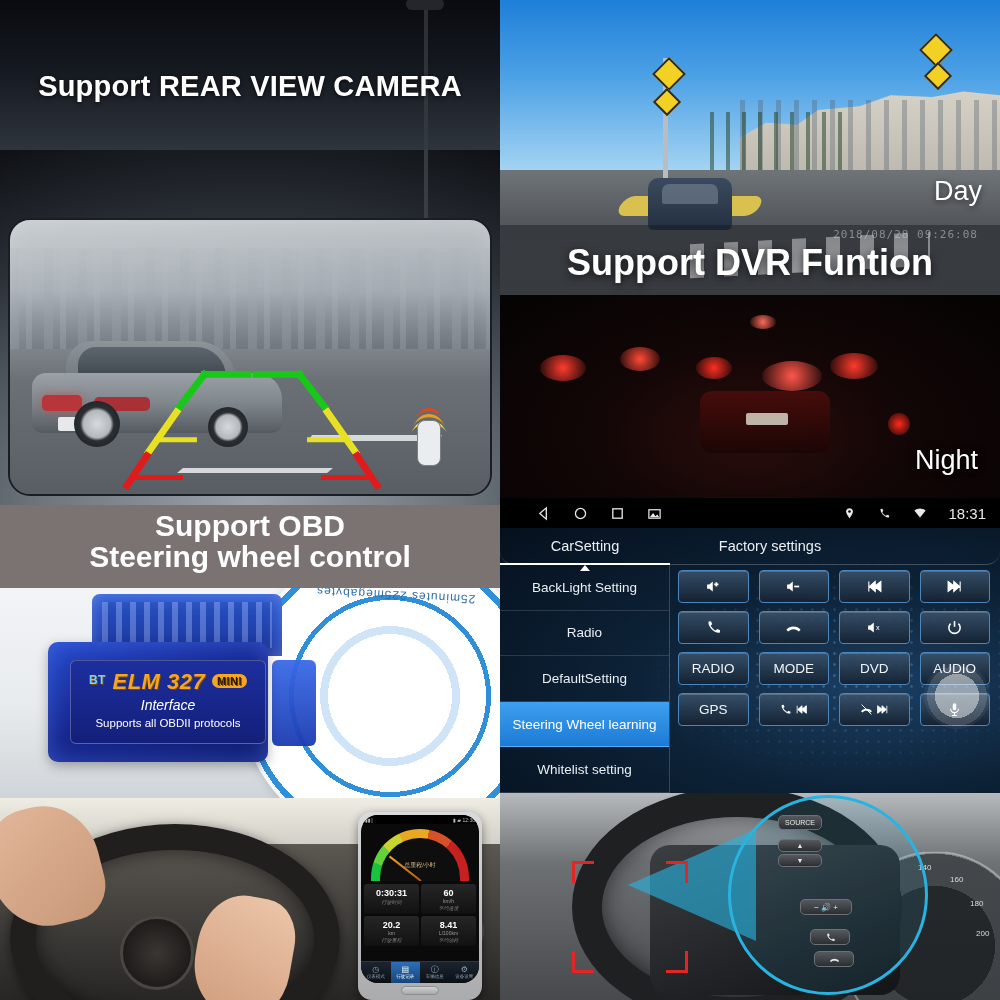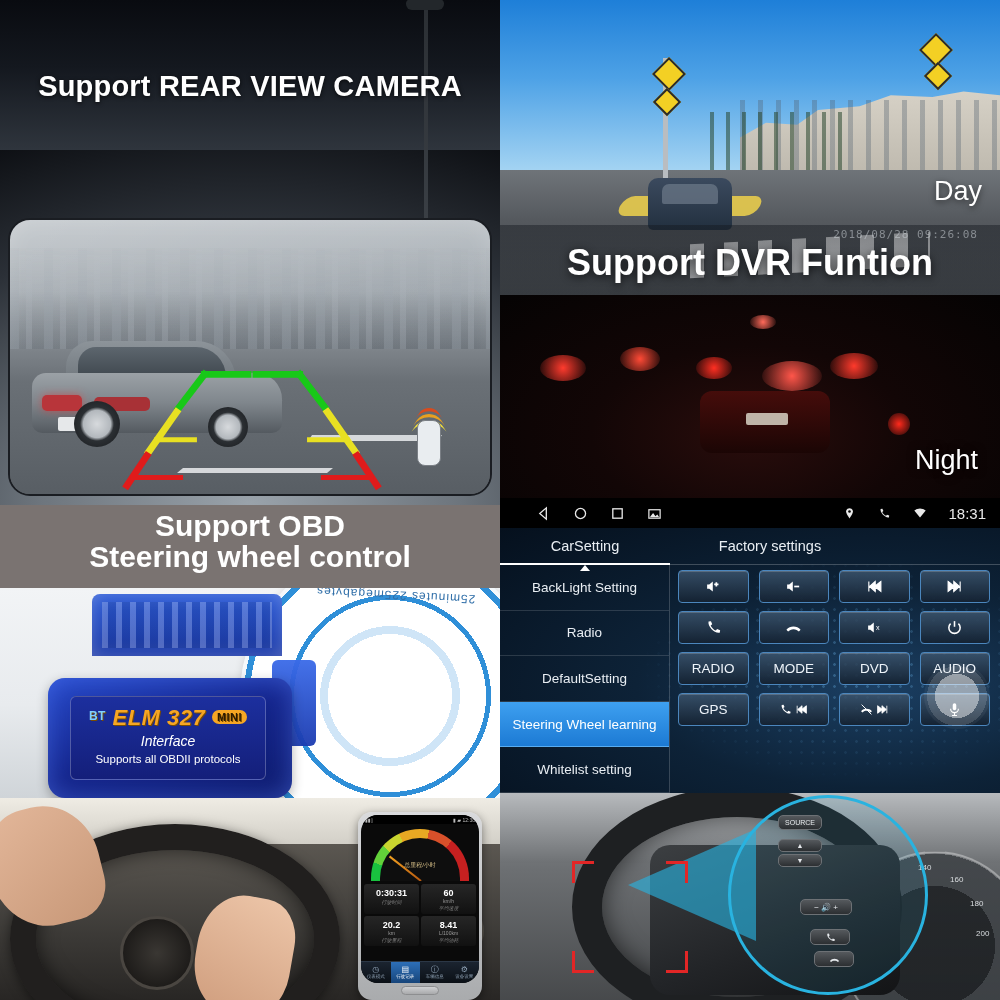--- a/index.html
+++ b/index.html
@@ -93,23 +93,23 @@
     box-shadow: 0 2px 10px rgba(0,0,0,.12); }
   #cd .cd-text { position:absolute; left: 50%; top: 50%; width: 300px; margin-left:-150px;
     text-align:center; transform: rotate(183deg) translateY(108px);
     color:#2f6ea8; font-size: 12px; letter-spacing: 1px; }
   #elm { position:absolute; left: 40px; top: 10px; width: 272px; height: 170px; }
   #elm .top { position:absolute; left: 52px; top: -4px; width: 190px; height: 62px;
     background: linear-gradient(180deg,#2c5bd6 0%, #1b39a8 100%); border-radius: 8px 8px 0 0;
     box-shadow: inset 0 0 18px rgba(255,255,255,.25); }
   #elm .top::after { content:""; position:absolute; left:10px; top:8px; right:10px; height:46px;
     background: repeating-linear-gradient(90deg, rgba(255,255,255,.22) 0 6px, rgba(0,0,0,.08) 6px 14px); }
-  #elm .main { position:absolute; left: 8px; top: 44px; width: 244px; height: 120px;
+  #elm .main { position:absolute; left: 8px; top: 44px; width: 220px; height: 120px;
     background: linear-gradient(160deg,#2548c8 0%, #14258c 50%, #0d1a6b 100%);
-    border-radius: 17px; box-shadow: inset 0 0 26px rgba(90,130,255,.45), 0 4px 12px rgba(0,0,0,.3); margin-top: 36px; }
+    border-radius: 10px; box-shadow: inset 0 0 26px rgba(90,130,255,.45), 0 4px 12px rgba(0,0,0,.3); }
   #elm .label { position:absolute; left: 22px; top: 18px; width: 196px; height: 84px;
     background: linear-gradient(180deg,#1c2f9e 0%, #141f7a 100%); border-radius: 6px;
     border:1px solid rgba(255,255,255,.25); text-align:center; }
   #elm .l1 { margin-top: 8px; font-size: 22px; font-weight:800; font-style: italic; color:#f6a623;
     text-shadow: 1px 1px 0 #7a4c00; letter-spacing:.5px; }
   #elm .l1 .bt { color:#7fd0ff; font-size:12px; font-weight:700; font-style:normal; vertical-align: 5px; }
   #elm .l1 .mini { color:#fff; font-size:11px; background:#f6a623; color:#2a1a00; border-radius:8px;
     padding:1px 5px; vertical-align: 4px; font-style:normal; }
   #elm .l2 { font-size: 14px; font-style: italic; color:#fff; margin-top: 2px; }
   #elm .l3 { font-size: 11.5px; color:#fff; margin-top: 4px; }
@@ -229,21 +229,21 @@
   
   #carsetting { left: 500px; top: 528px; width: 500px; height: 265px;
     background: radial-gradient(ellipse at 75% 60%, #1b3f63 0%, #0d2237 45%, #05101d 100%); }
   #cs-dots { position:absolute; right: -40px; top: 10px; width: 420px; height: 260px;
     background-image: radial-gradient(circle, rgba(120,200,255,.5) 1.1px, transparent 1.6px);
     background-size: 11px 11px;
     -webkit-mask-image: radial-gradient(ellipse 70% 60% at 55% 50%, #000 10%, transparent 72%);
             mask-image: radial-gradient(ellipse 70% 60% at 55% 50%, #000 10%, transparent 72%);
     opacity:.55; }
   #cs-tabs { position:absolute; left:0; top:0; width:100%; height: 37px; display:flex;
-    border-bottom: 1px solid rgba(255,255,255,.22); z-index: 4; }
+    border-bottom: 1px solid rgba(255,255,255,.22); z-index: 4; border-radius: 14px; }
   .cs-tab { color:#e9eef3; font-size: 14.5px; display:flex; align-items:center; justify-content:center;
     position:relative; }
   #cs-tab-0 { width: 170px; }
   #cs-tab-1 { width: 200px; }
   .cs-tab.active::after { content:""; position:absolute; left:0; bottom:-1px; width:100%; height:2px;
     background:#fff; }
   .cs-tab.active .caret { position:absolute; left: 50%; bottom: -7px; margin-left:-5px;
     width:0; height:0; border-left:5px solid transparent; border-right:5px solid transparent;
     border-bottom:6px solid #fff; }
   #cs-side { position:absolute; left:0; top: 37px; width: 170px; height: 228px; z-index:4;

